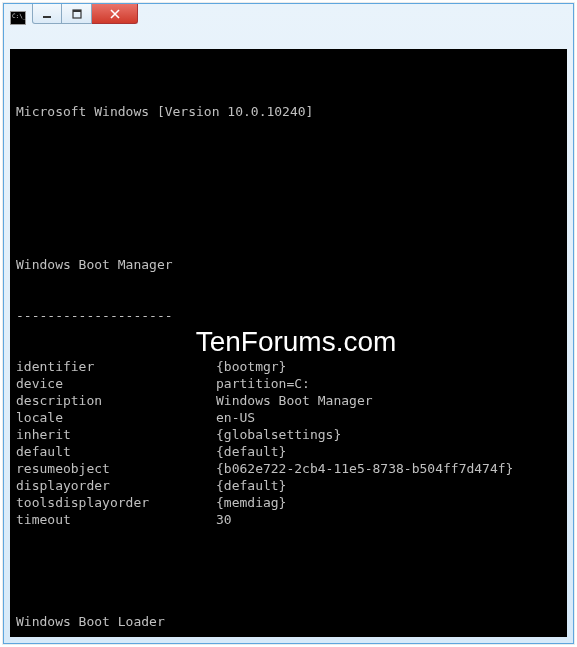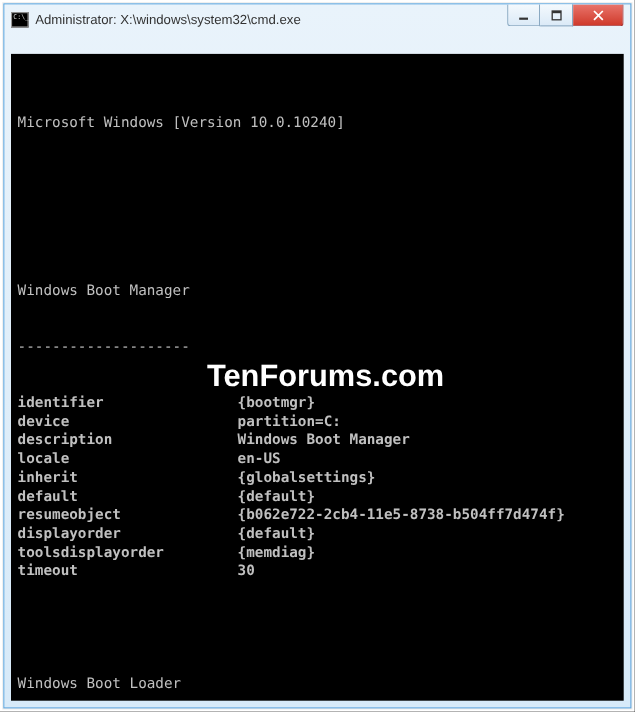--- a/index.html
+++ b/index.html
@@ -71,45 +71,44 @@
     background: #000;
     color: #c0c0c0;
     padding: 20px 6px;
     font-size: 13px;
     line-height: 17px;
     overflow: hidden;
     position: relative;
     white-space: pre;
     font-family: "Consolas", "Lucida Console", monospace;
   }
-  .row { display: flex; font-weight: bold; }
+  .row { display: flex; }
   .key { width: 200px; display: inline-block; flex-shrink: 0; }
   .val { display: inline-block; }
   .yellow { color: #cfcf3a; }
   .watermark {
     position: absolute;
     left: 15px; right: 0; top: 50%;
     transform: translateY(-60%);
     text-align: center;
     font-family: "Arial Black", Impact, sans-serif;
     font-size: 28px;
-    font-weight: 700;
+    font-weight: 400;
     color: #fff;
     letter-spacing: 0px;
     pointer-events: none;
     text-shadow: 0 0 2px #000;
   }
 </style>
 </head>
 <body>
 
 <div class="window">
   <div class="titlebar">
     <div class="icon"></div>
-    <div class="title">Administrator: X:\windows\system32\cmd.exe</div>
     <div class="winbtns">
       <div class="winbtn min">
         <svg width="10" height="10">
             <rect x="1" y="7" width="8" height="2" fill="#333"></rect>
           </svg>
       </div>
       <div class="winbtn">
         <svg width="10" height="10">
             <rect x="1" y="1" width="8" height="8" fill="none" stroke="#333" stroke-width="1.2"></rect>
             <rect x="1" y="1" width="8" height="2" fill="#333"></rect>

